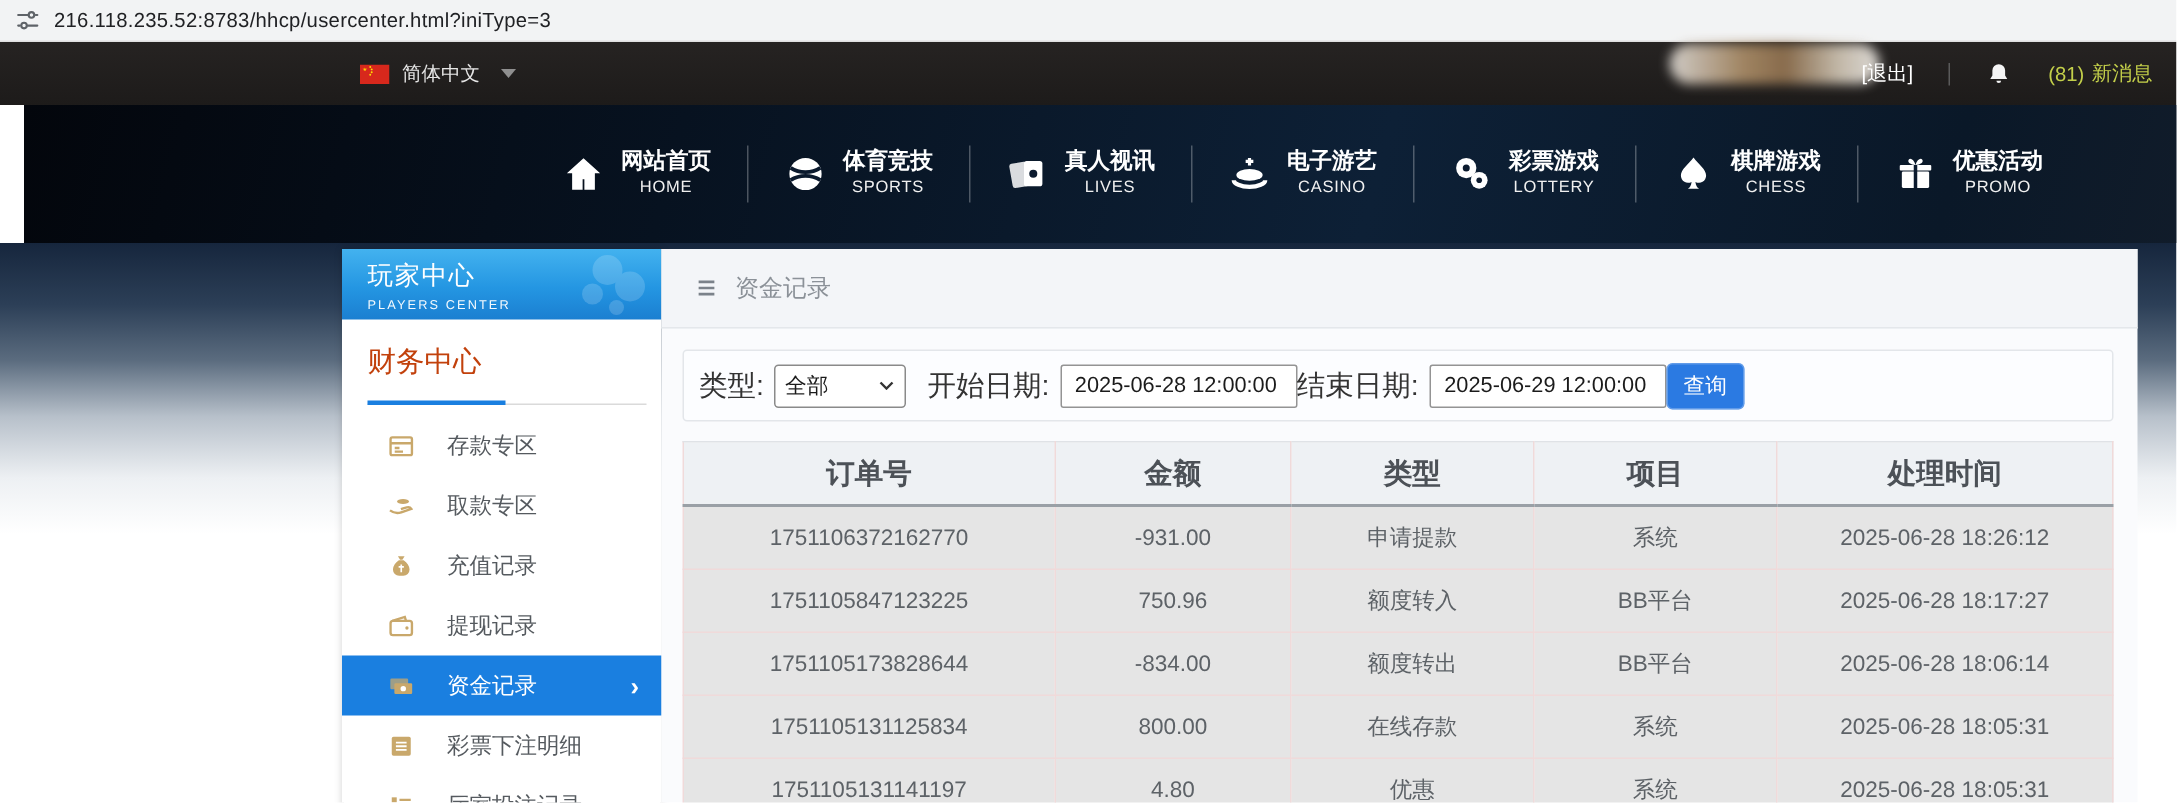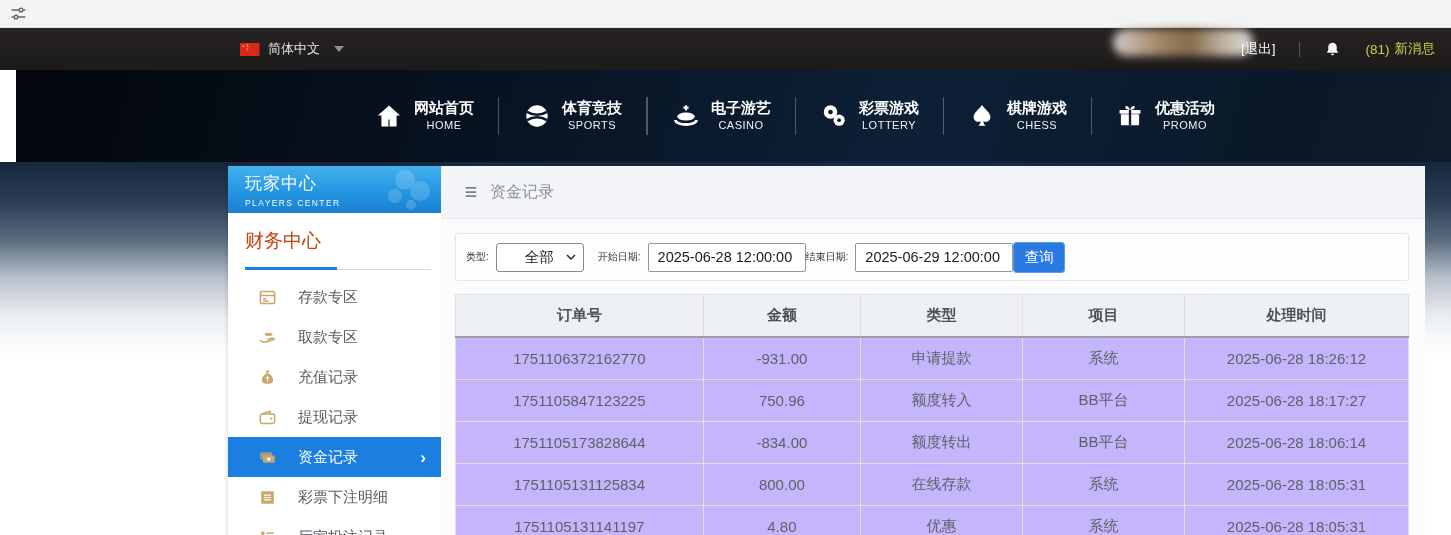--- a/index.html
+++ b/index.html
@@ -93,63 +93,64 @@
     display:flex;align-items:center;padding-left:22px;
   }
   .hamburger{width:16px;height:14px;color:#7b828a;display:inline-flex;cursor:pointer;}
   .hamburger svg{width:100%;height:100%;}
   .breadcrumb-label{font-size:16px;color:#8b9198;margin-left:11px;}
   .filterbox{
     margin:14px 16px 0 14px;height:48px;background:#fcfdff;
     border:1px solid #e3e6ea;border-radius:3px;
     display:flex;align-items:center;padding:0 10px;box-sizing:border-box;
   }
-  .f-label{font-size:10px;color:#333;margin-right:7px;white-space:nowrap;}
+  .f-label{font-size:19px;color:#333;margin-right:7px;white-space:nowrap;}
   .f-select{
     width:88px;height:29px;border:1px solid #8a8a8a;border-radius:3px;background:#fff;
     display:flex;align-items:center;justify-content:space-between;
-    padding:0 7px 0 28px;box-sizing:border-box;font-size:14.5px;color:#1b1b1b;cursor:pointer;
+    padding:0 7px 0 6px;box-sizing:border-box;font-size:14.5px;color:#1b1b1b;cursor:pointer;
     margin-right:14px;
   }
   .f-select .sel-caret{width:10px;height:6px;display:inline-flex;}
   .f-input{
     width:158px;height:29px;border:1px solid #949494;border-radius:2px;background:#fff;
     font-size:14.5px;color:#1b1b1b;padding:0 9px;box-sizing:border-box;outline:none;
     font-family:"Liberation Sans","DejaVu Sans",sans-serif;margin-right:0;
   }
   .f-button{
     width:52px;height:31px;background:#2b7ae2;border:none;border-radius:4px;
     color:#fff;font-size:14.5px;cursor:pointer;box-shadow:inset 0 0 0 1px rgba(255,255,255,.25);
     font-family:"Liberation Sans","DejaVu Sans",sans-serif;
   }
   
   table.records{
     margin:13px 16px 0 14px;width:calc(100% - 30px);
     border-collapse:collapse;background:#fff;table-layout:fixed;
   }
   table.records th{
-    height:39px;background:#eef1f4;font-size:15px;font-weight:700;color:#4c5157;
+    height:39px;background:#eef1f4;font-size:19px;font-weight:700;color:#4c5157;
     border:1px solid #f0dada;border-top:1px solid #dfe2e6;border-bottom:2px solid #9aa0a6;
   }
   table.records td{
     height:39px;text-align:center;font-size:15px;color:#5d6267;
-    border:1px solid #f0dada;background:#c4b5fd;
+    border:1px solid #f0dada;background:#e5e5e5;
   }
 </style>
 </head>
 <body>
 
 <div class="urlbar">
   <span class="site-icon">
     <svg viewBox="0 0 24 24" fill="none" stroke="currentColor" stroke-width="2" stroke-linecap="round">
       <path d="M3 7h9M19.5 7H21M3 17h1.5M12 17h9"></path>
         <circle cx="15.5" cy="7" r="2.6"></circle>
         <circle cx="8.5" cy="17" r="2.6"></circle>
     </svg>
   </span>
+  <span class="url-text">216.118.235.52:8783/hhcp/usercenter.html?iniType=3</span>
 </div>
 
 <div class="topbar">
   <div class="lang-group">
     <span class="flag">
       <svg viewBox="0 0 30 20">
           <rect width="30" height="20" fill="#d7281c"></rect>
         <path d="M5 3l1.2 3.6L2.6 4.4h4.8L3.8 6.6z" fill="#ffde00"></path>
         <circle cx="10.5" cy="2.5" r="1" fill="#ffde00"></circle>
           <circle cx="12" cy="5" r="1" fill="#ffde00"></circle>
@@ -197,20 +198,35 @@
             <circle cx="12" cy="12" r="9.2" fill="currentColor"></circle>
             <path d="M3.5 8.5c5 3.2 12 3.2 17 0M3.5 15.5c5-3.2 12-3.2 17 0" stroke="#0b1a2e" stroke-width="2.2" fill="none"></path>
           </svg>
         </span>
         <div class="nav-text">
           <div class="nav-zh">体育竞技</div>
           <div class="nav-en">SPORTS</div>
         </div>
       </div>
       <span class="nav-divider"></span>
+      <div class="nav-item">
+        <span class="nav-icon">
+          <svg viewBox="0 0 24 24">
+            <g fill="currentColor">
+              <rect x="2.5" y="5.5" width="10" height="14" rx="1.5" transform="rotate(-10 7.5 12.5)" opacity=".85"></rect>
+              <rect x="10" y="4.5" width="10.5" height="14.5" rx="1.5"></rect>
+            </g>
+            <circle cx="15.3" cy="11.8" r="2.3" fill="#0b1a2e"></circle>
+          </svg>
+        </span>
+        <div class="nav-text">
+          <div class="nav-zh">真人视讯</div>
+          <div class="nav-en">LIVES</div>
+        </div>
+      </div>
       <span class="nav-divider"></span>
       <div class="nav-item">
         <span class="nav-icon">
           <svg viewBox="0 0 24 24">
             <path d="M12 2.8v4.4M9.8 4.8h4.4" stroke="currentColor" stroke-width="1.8" fill="none"></path>
             <ellipse cx="12" cy="12.5" rx="7.5" ry="3.4" fill="currentColor"></ellipse>
             <path d="M3 15.5c0 2 4 3.8 9 3.8s9-1.8 9-3.8" stroke="currentColor" stroke-width="2.4" fill="none"></path>
           </svg>
         </span>
         <div class="nav-text">

